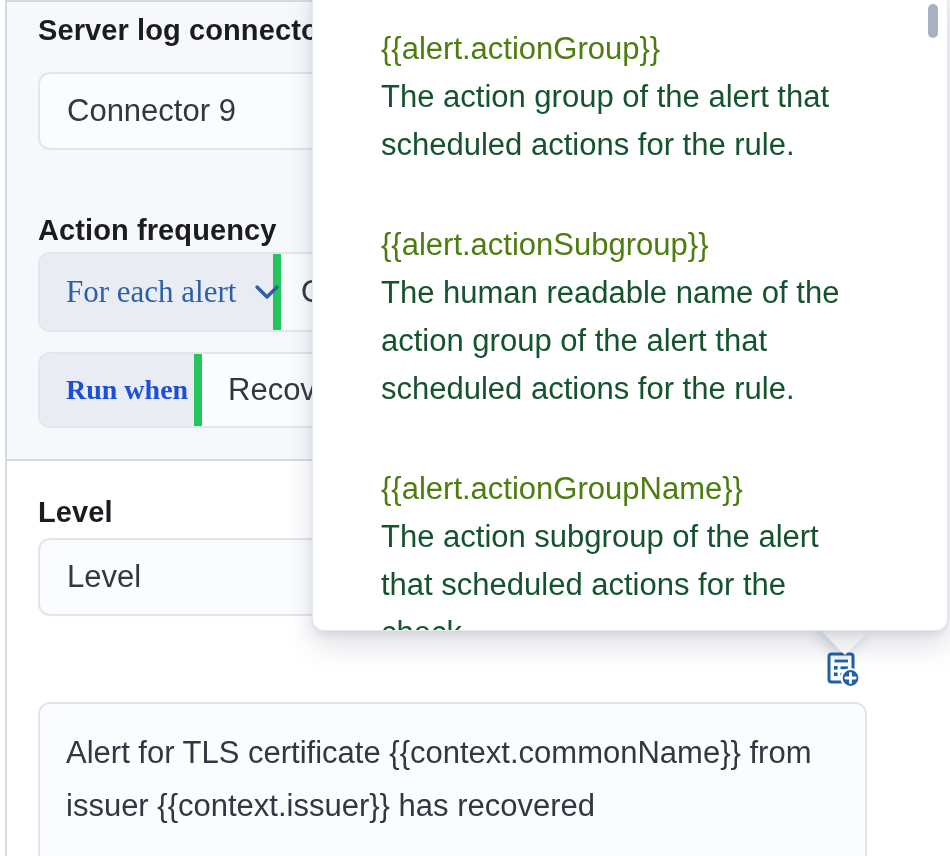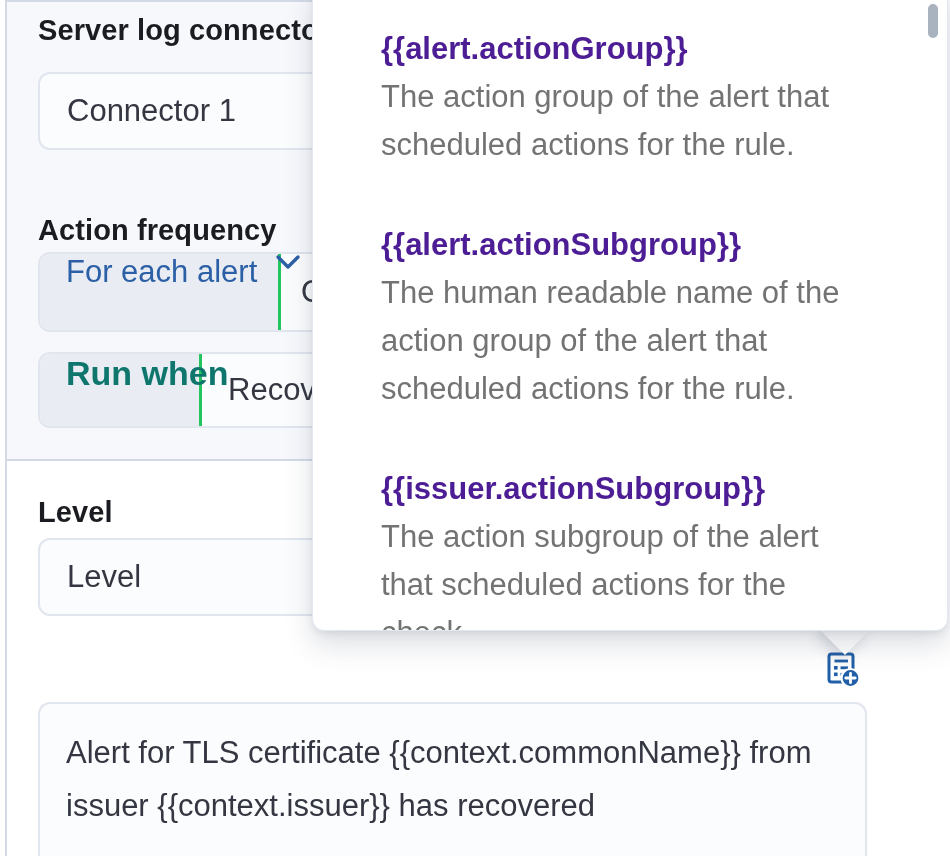--- a/index.html
+++ b/index.html
@@ -29,36 +29,36 @@
     box-sizing:border-box; display:flex; align-items:center;
     padding:0 27px; font-size:31px; color:#343741; cursor:pointer;
   }
 
   .combo {
     position:absolute; left:38px; width:829px;
     border:2px solid #e0e5ee; border-radius:12px; background:#fbfcfd;
     box-sizing:border-box; display:flex; overflow:hidden;
   }
   .combo .prepend {
-    flex:0 0 auto; background:#e9edf3; border-right:3px solid #22c55e;
-    display:flex; padding:0 26px; box-sizing:border-box;
+    flex:0 0 auto; background:#e9edf3; border-right:8px solid #22c55e;
+    display:flex; align-items:center; padding:0 26px; box-sizing:border-box;font-family:Liberation Serif, serif;
   }
   .combo .value {
     flex:1 1 auto; display:flex; align-items:center;
     font-size:31px; color:#343741; white-space:nowrap; overflow:hidden;
   }
   .freq-combo { top:252px; height:80px; }
   .freq-combo .prepend { width:241px; }
   .freq-combo .value { padding-left:20px; }
   .runwhen-combo { top:352px; height:76px; }
   .runwhen-combo .prepend { width:162px; }
   .runwhen-combo .value { padding-left:26px; }
 
   .blue-select-label { font-size:31px; color:#2b5fa6; white-space:nowrap; cursor:pointer; }
-  .prepend-bold { font-size:34px; font-weight:700; color:#0f766e; white-space:nowrap; }
+  .prepend-bold { font-size:28px; font-weight:700; color:#1d4ed8; white-space:nowrap; }
   .chevron { margin-left:18px; flex:0 0 auto; }
 
   
   .msg-textarea {
     position:absolute; left:38px; top:702px; width:829px; height:200px;
     box-sizing:border-box; background:#fbfcfd; border:2px solid #e0e5ee;
     border-radius:12px; padding:22px 26px; font-family:"Liberation Sans", sans-serif;
     font-size:31px; line-height:53px; color:#343741; resize:none; outline:none;
     overflow:hidden;
   }
@@ -74,40 +74,40 @@
     box-sizing:border-box; overflow:hidden; z-index:10;
     box-shadow:0 14px 28px rgba(65,78,101,.18), 0 3px 6px rgba(65,78,101,.10);
     padding:40px 56px 0 68px;
   }
   .popover-arrow {
     position:absolute; left:828px; top:614px; width:34px; height:34px;
     background:#ffffff; transform:rotate(45deg); z-index:9;
     box-shadow:0 6px 14px rgba(65,78,101,.22);
   }
   .var-option { margin-bottom:52px; cursor:pointer; }
-  .var-name { font-size:31px; line-height:48px; font-weight:700; color:#4c1d95; }
-  .var-desc { font-size:31px; line-height:48px; color:#737373; white-space:pre-line; }
+  .var-name { font-size:31px; line-height:48px; font-weight:400; color:#4d7c0f; }
+  .var-desc { font-size:31px; line-height:48px; color:#14532d; white-space:pre-line; }
   .scroll-thumb {
     position:absolute; left:928px; top:4px; width:10px; height:34px;
     background:#a9b2bf; border-radius:5px; z-index:11; cursor:grab;
   }
 </style>
 </head>
 <body>
 
 <div class="screen">
 
   <div class="left-rule"></div>
 
   <div class="top-panel"></div>
 
   <div class="form-label" style="top:14px;">Server log connector</div>
 
   <div class="select-box" style="top:72px;">
-    <span>Connector 1</span>
+    <span>Connector 9</span>
   </div>
 
   <div class="form-label" style="top:214px;">Action frequency</div>
 
   <div class="combo freq-combo">
     <div class="prepend">
       <span class="blue-select-label">For each alert</span>
       <svg class="chevron" width="26" height="16" viewBox="0 0 26 16">
         <path d="M3 3 L13 13 L23 3" fill="none" stroke="#2b5fa6" stroke-width="3.4" stroke-linecap="round" stroke-linejoin="round"></path>
       </svg>
@@ -159,21 +159,21 @@
     </div>
 
     <div class="var-option">
       <div class="var-name">{{alert.actionSubgroup}}</div>
       <div class="var-desc">The human readable name of the
 action group of the alert that
 scheduled actions for the rule.</div>
     </div>
 
     <div class="var-option">
-      <div class="var-name">{{issuer.actionSubgroup}}</div>
+      <div class="var-name">{{alert.actionGroupName}}</div>
       <div class="var-desc">The action subgroup of the alert
 that scheduled actions for the
 check.</div>
     </div>
 
   </div>
   <div class="scroll-thumb"></div>
 
 </div>
 

